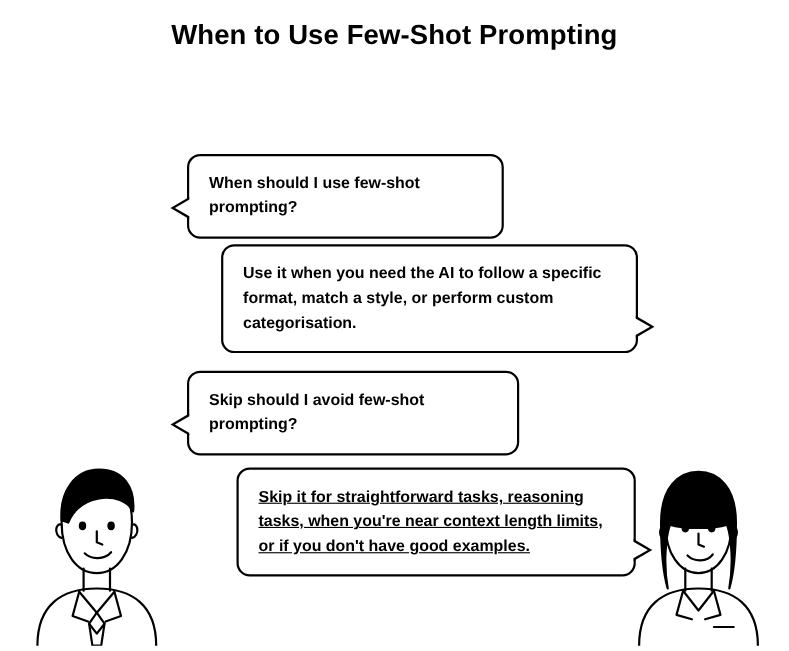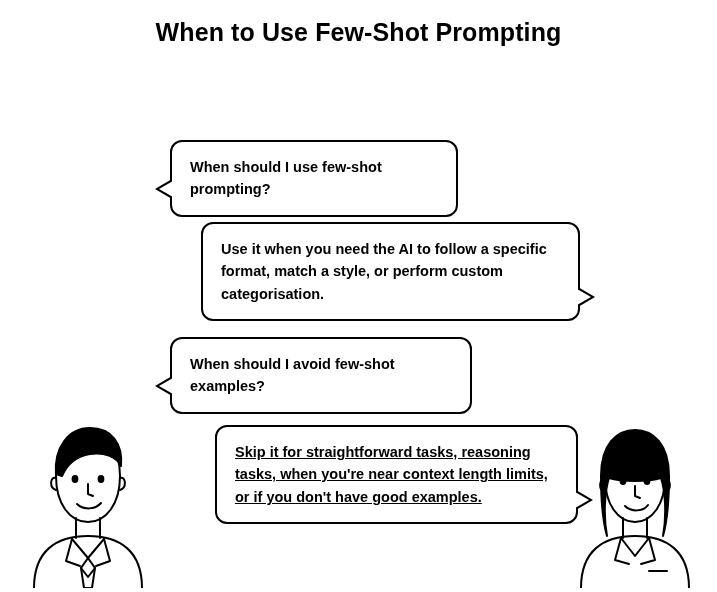--- a/index.html
+++ b/index.html
@@ -99,21 +99,21 @@
 </style>
 </head>
 <body>
 
 <div id="page-title">When to Use Few-Shot Prompting</div>
 
 <div id="bubble-q1" class="bubble tail-left">When should I use few-shot prompting?</div>
 
 <div id="bubble-a1" class="bubble tail-right">Use it when you need the AI to follow a specific format, match a style, or perform custom categorisation.</div>
 
-<div id="bubble-q2" class="bubble tail-left">When should I avoid few-shot examples?</div>
+<div id="bubble-q2" class="bubble tail-left">Skip should I avoid few-shot prompting?</div>
 
 <div id="bubble-a2" class="bubble tail-right">Skip it for straightforward tasks, reasoning tasks, when you're near context length limits, or if you don't have good examples.</div>
 
 <div id="avatar-left" class="avatar">
   <svg width="120" height="170" viewBox="0 0 120 170" fill="none" stroke="#000000" stroke-width="2" stroke-linecap="round" stroke-linejoin="round" xmlns="http://www.w3.org/2000/svg">
 
     <path d="M6 170 C6 133 28 118 60 118 C92 118 114 133 114 170"></path>
 
     <path d="M44 121 L60 140 L76 121"></path>
     <path d="M44 121 L38 143 L52 148"></path>

